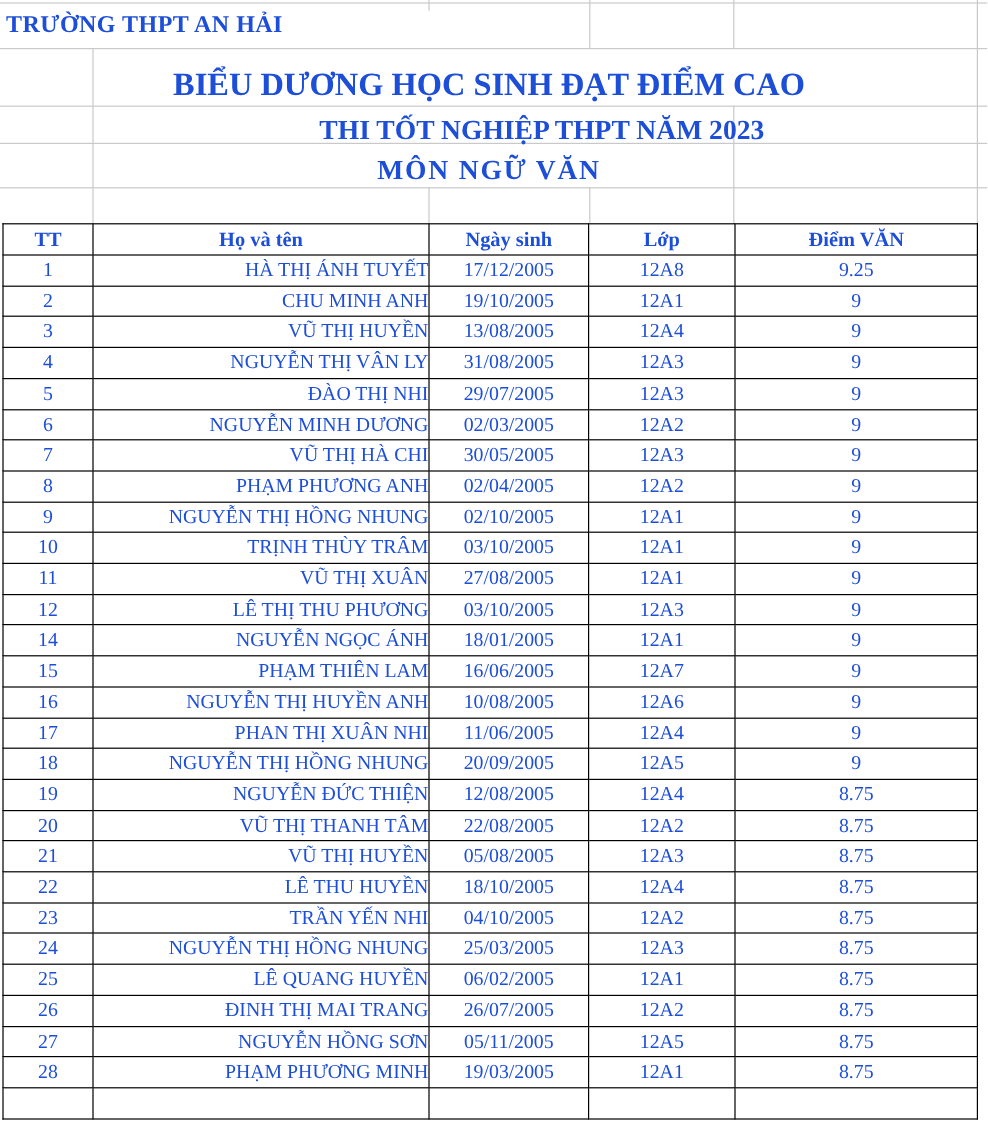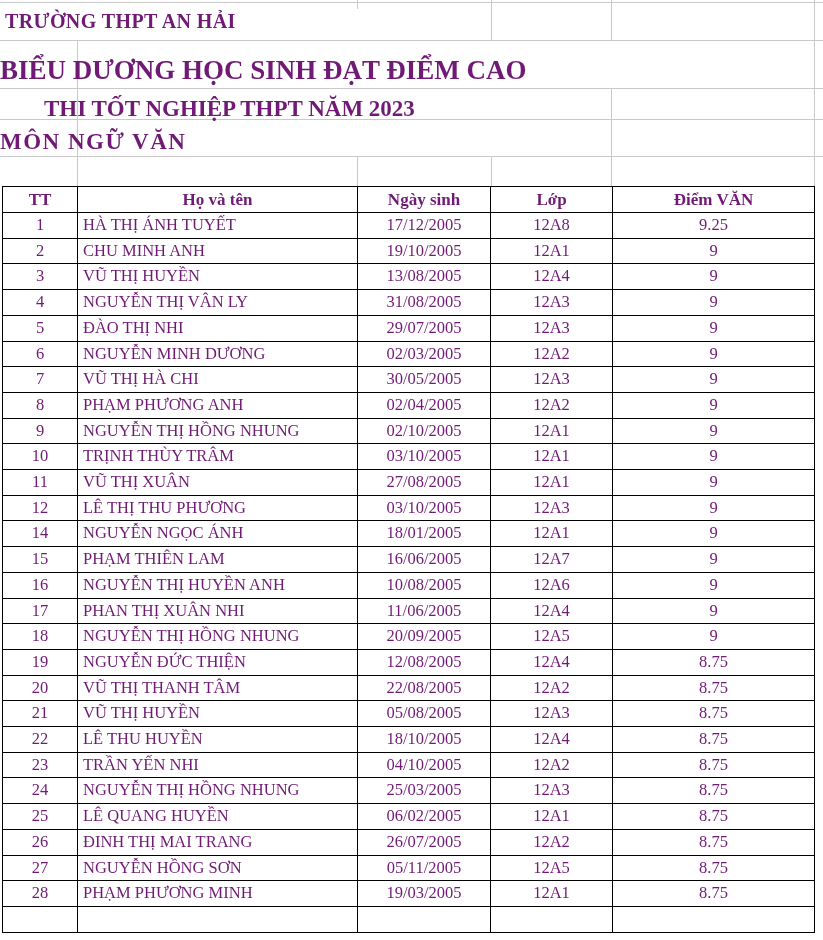--- a/index.html
+++ b/index.html
@@ -3,31 +3,31 @@
 <meta charset="utf-8">
 <style>
   html, body { margin: 0; padding: 0; background: #ffffff; }
   .screen {
     position: relative;
     width: 823px;
     height: 940px;
     background: #ffffff;
     overflow: hidden;
     font-family: "Liberation Serif", "DejaVu Serif", serif;
-    color: #701a75;
+    color: #1d4ed8;
   }
   
   .gl-h { position: absolute; left: 0; width: 823px; height: 1px; background: #c9c9c9; z-index: 0; }
   .gl-v { position: absolute; width: 1px; background: #c9c9c9; z-index: 0; }
 
   .school-name {
     position: absolute; left: 5px; top: 10px; z-index: 2;
     font-size: 20px; font-weight: bold; letter-spacing: 0.4px; white-space: nowrap;
   }
-  .title { position: absolute; left: 0; width: 815px; text-align: left; z-index: 2; font-weight: bold; white-space: nowrap; }
+  .title { position: absolute; left: 0; width: 815px; text-align: center; z-index: 2; font-weight: bold; white-space: nowrap; }
   .title-1 { top: 54px;  font-size: 27px; line-height: 32px; }
   .title-2 { top: 95px;  font-size: 23px; line-height: 27px; margin-left: 44px; }
   .title-3 { top: 128px; font-size: 23px; line-height: 27px; letter-spacing: 1.5px; }
 
   table.roster {
     position: absolute; left: 2px; top: 186px; z-index: 3;
     border-collapse: collapse; table-layout: fixed;
     background: #ffffff;
     font-family: "Liberation Serif", "DejaVu Serif", serif;
   }
@@ -39,21 +39,21 @@
     white-space: nowrap;
   }
   table.roster th {
     height: 25px; line-height: 25px;
     font-size: 17px; font-weight: bold;
   }
   table.roster td {
     height: 24.7px; line-height: 24.7px;
     font-size: 16.5px;
   }
-  table.roster td.name-cell { text-align: left; padding-left: 5px; margin-top: 10px; }
+  table.roster td.name-cell { text-align: right; padding-left: 5px; margin-top: 10px; }
 </style>
 </head>
 <body>
 
 <div class="screen">
 
   <div class="gl-h" style="top:2px"></div>
   <div class="gl-h" style="top:40px"></div>
   <div class="gl-h" style="top:88px"></div>
   <div class="gl-h" style="top:119px"></div>

